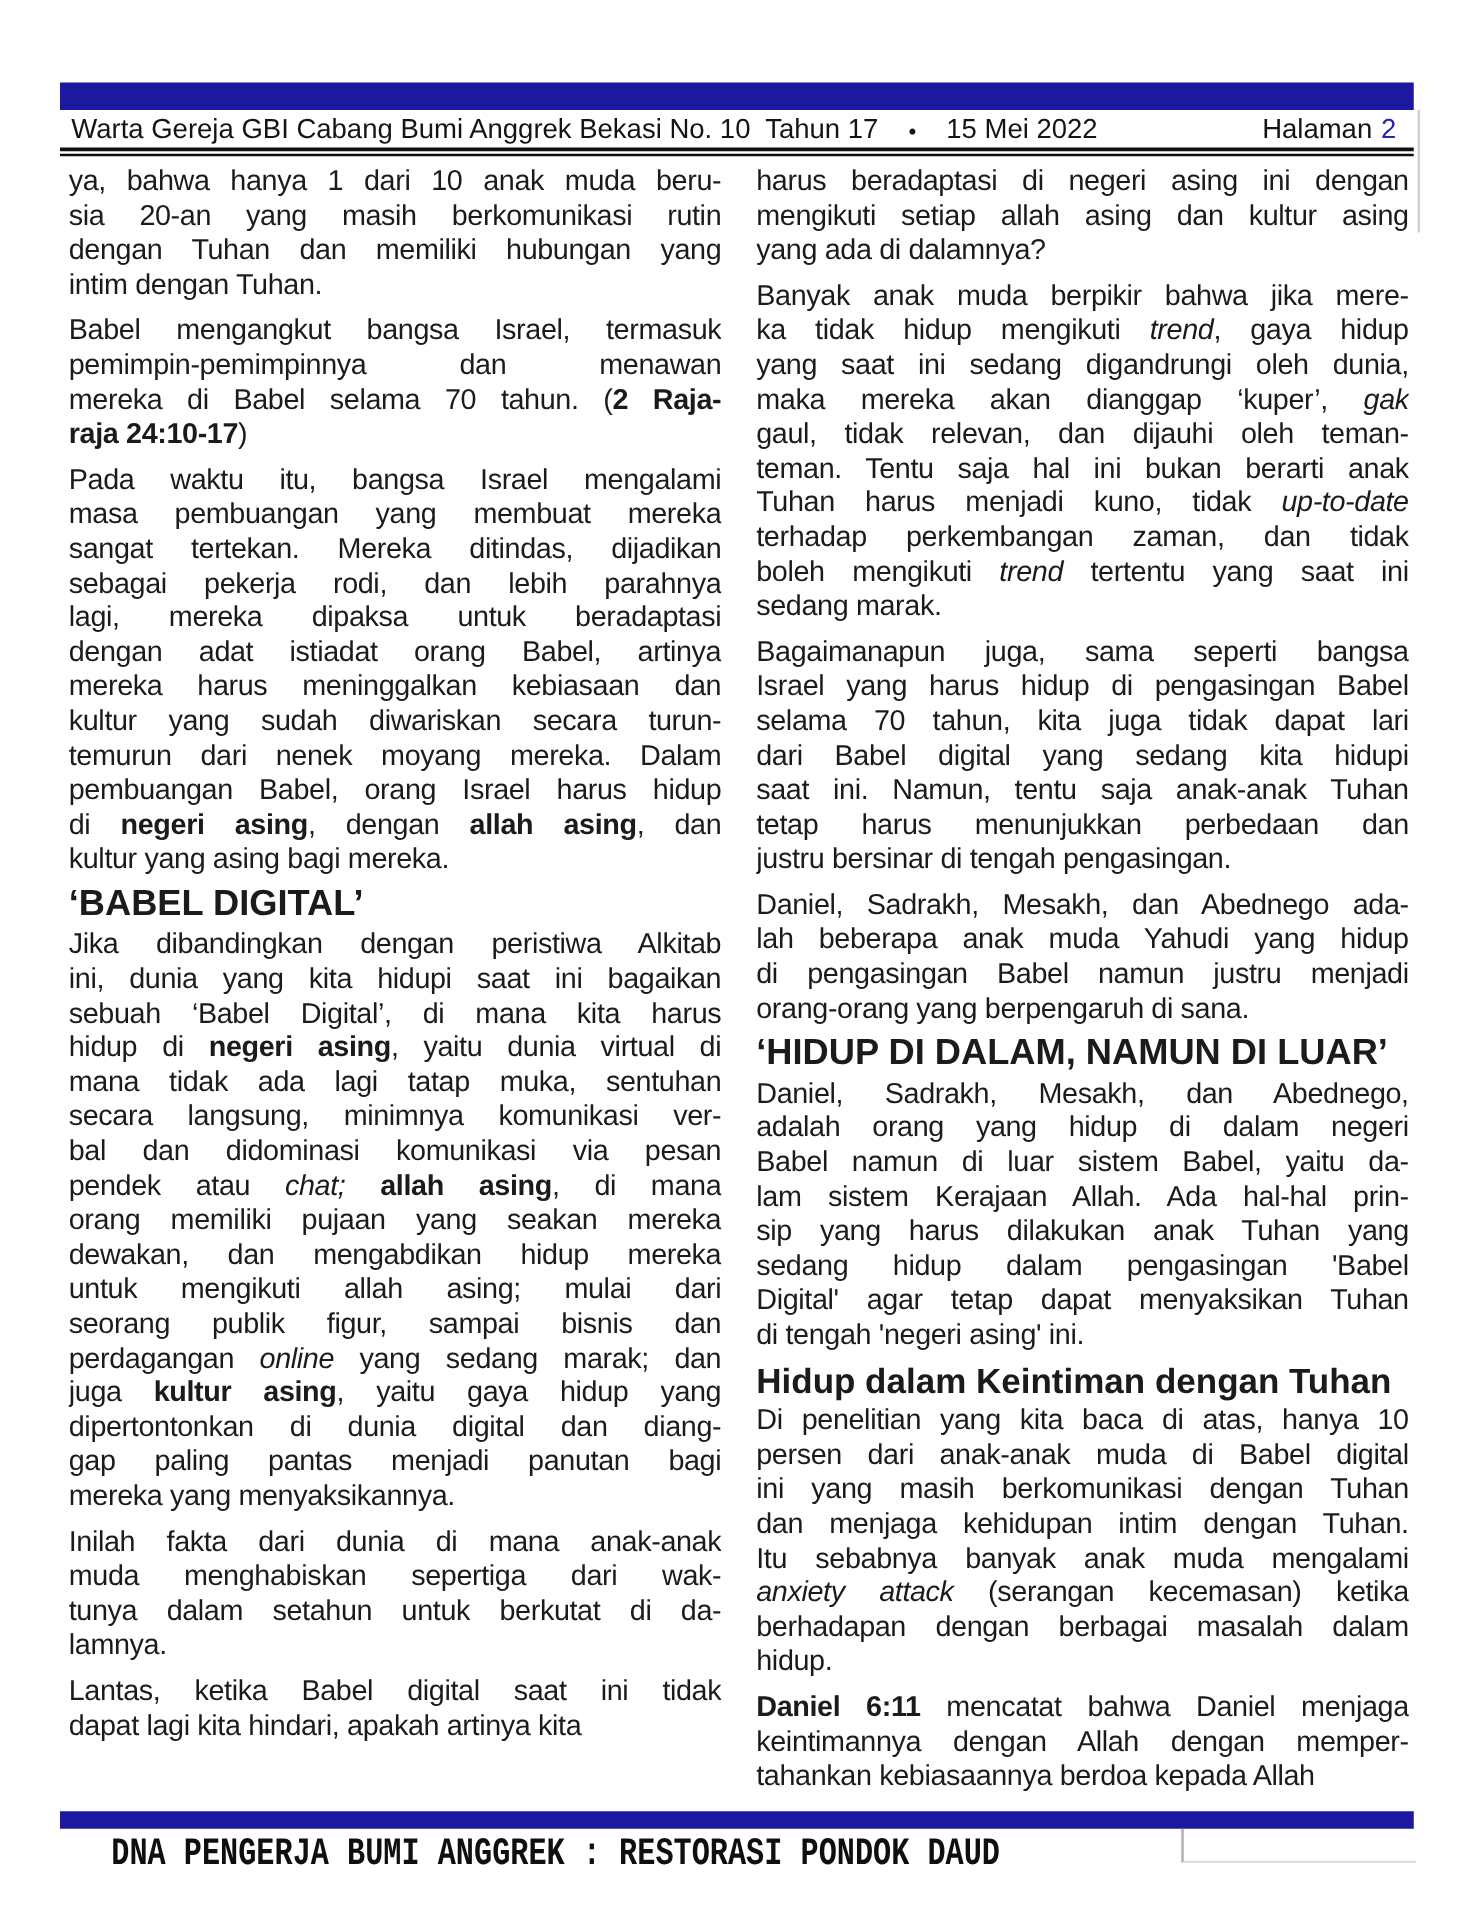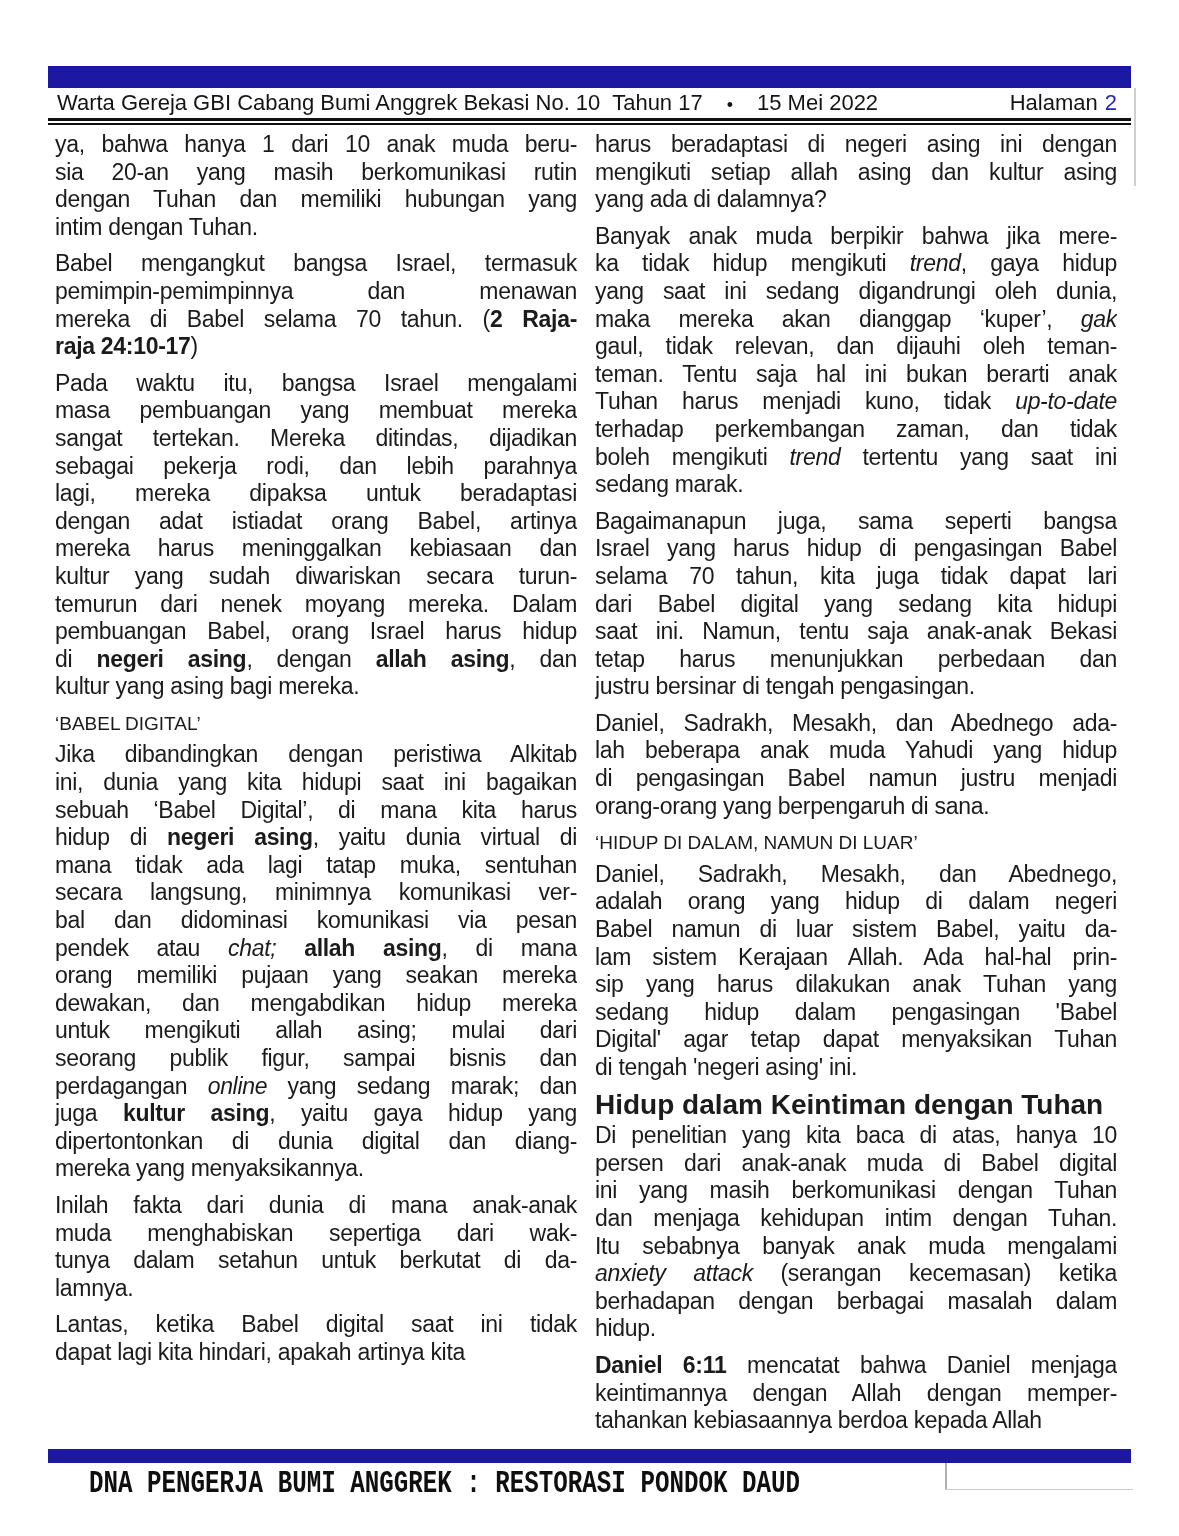--- a/index.html
+++ b/index.html
@@ -15,24 +15,24 @@
   .header .title{white-space:pre;margin-left:9px;}
   .header .sep{margin:0 24px;font-size:18px;}
   .header .spacer{flex:1;}
   .header .pagelabel{margin-right:7px;}
   .header .pagenum{color:var(--pageblue,#2724b5);margin-right:14px;}
   .headrule{position:absolute;left:48px;top:118px;width:1083px;height:2px;
     border-top:3px solid #101010;border-bottom:2px solid #101010;}
   .cols{position:absolute;left:48px;top:131px;width:1083px;display:flex;justify-content:space-between;padding:0;}
   .col{width:522px;overflow:hidden;}
   .col-left{margin-left:7px;}
-  .col-right{margin-right:14px;}
+  .col-right{margin-right:4px;}
   .block{font-size:23px;letter-spacing:-0.3px;color:#1b1b1b;}
   .block.p{margin:0 0 9px 0;}
-  .block.h2{margin:4px 0 4px 0;font-weight:normal;font-size:19px;letter-spacing:0;}
+  .block.h2{margin:4px 0 4px 0;font-weight:bold;font-size:29px;letter-spacing:0;}
   .block.h3{margin:4px 0 4px 0;font-weight:bold;font-size:28px;letter-spacing:0;}
   .line{height:27.6px;line-height:27.6px;text-align:justify;text-align-last:left;white-space:normal;}
   .line.j{text-align-last:justify;}
   .block b{font-weight:bold;}
   .block i{font-style:italic;}
   .botbar{position:absolute;left:48px;top:1449px;width:1083px;height:14px;background:var(--accent,#1c18a0);}
   .footer{position:absolute;left:89px;top:1466px;width:1100px;height:40px;font-family:Liberation Mono, monospace;}
   .footer .ftext{
     display:inline-block;font-weight:bold;font-size:31px;color:#0f0f0f;white-space:pre;
     transform:scaleX(0.78);transform-origin:left center;letter-spacing:0;
@@ -98,20 +98,21 @@
           <div class="line j">secara langsung, minimnya komunikasi ver-</div>
           <div class="line j">bal dan didominasi komunikasi via pesan</div>
           <div class="line j">pendek atau <i>chat;</i> <b>allah asing</b>, di mana</div>
           <div class="line j">orang memiliki pujaan yang seakan mereka</div>
           <div class="line j">dewakan, dan mengabdikan hidup mereka</div>
           <div class="line j">untuk mengikuti allah asing; mulai dari</div>
           <div class="line j">seorang publik figur, sampai bisnis dan</div>
           <div class="line j">perdagangan <i>online</i> yang sedang marak; dan</div>
           <div class="line j">juga <b>kultur asing</b>, yaitu gaya hidup yang</div>
           <div class="line j">dipertontonkan di dunia digital dan diang-</div>
+          <div class="line j">gap paling pantas menjadi panutan bagi</div>
           <div class="line">mereka yang menyaksikannya.</div>
         </div>
         <div class="block p">
           <div class="line j">Inilah fakta dari dunia di mana anak-anak</div>
           <div class="line j">muda menghabiskan sepertiga dari wak-</div>
           <div class="line j">tunya dalam setahun untuk berkutat di da-</div>
           <div class="line">lamnya.</div>
         </div>
         <div class="block p">
           <div class="line j">Lantas, ketika Babel digital saat ini tidak</div>
@@ -134,21 +135,21 @@
           <div class="line j">Tuhan harus menjadi kuno, tidak <i>up-to-date</i></div>
           <div class="line j">terhadap perkembangan zaman, dan tidak</div>
           <div class="line j">boleh mengikuti <i>trend</i> tertentu yang saat ini</div>
           <div class="line">sedang marak.</div>
         </div>
         <div class="block p">
           <div class="line j">Bagaimanapun juga, sama seperti bangsa</div>
           <div class="line j">Israel yang harus hidup di pengasingan Babel</div>
           <div class="line j">selama 70 tahun, kita juga tidak dapat lari</div>
           <div class="line j">dari Babel digital yang sedang kita hidupi</div>
-          <div class="line j">saat ini. Namun, tentu saja anak-anak Bekasi</div>
+          <div class="line j">saat ini. Namun, tentu saja anak-anak Tuhan</div>
           <div class="line j">tetap harus menunjukkan perbedaan dan</div>
           <div class="line">justru bersinar di tengah pengasingan.</div>
         </div>
         <div class="block p">
           <div class="line j">Daniel, Sadrakh, Mesakh, dan Abednego ada-</div>
           <div class="line j">lah beberapa anak muda Yahudi yang hidup</div>
           <div class="line j">di pengasingan Babel namun justru menjadi</div>
           <div class="line">orang-orang yang berpengaruh di sana.</div>
         </div>
         <div class="block h2">

